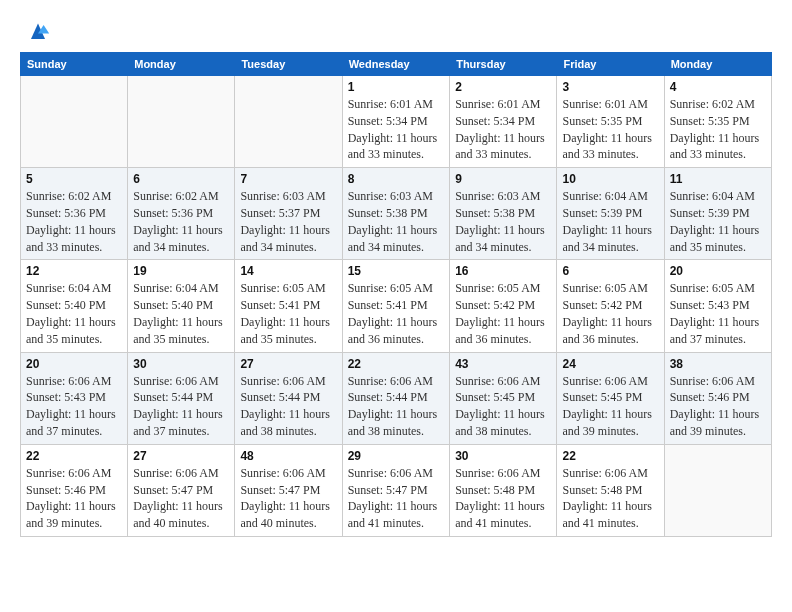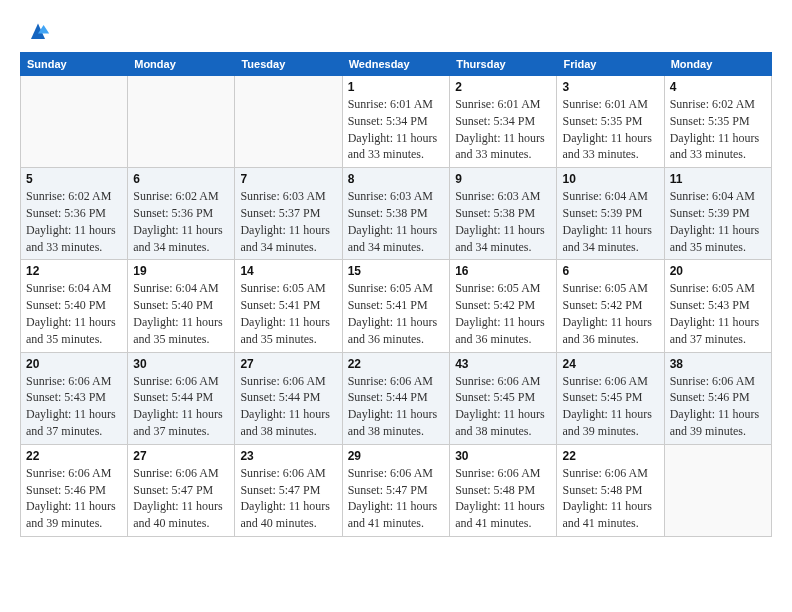--- a/index.html
+++ b/index.html
@@ -240,21 +240,21 @@
         <tr>
           <td>
             <div class="day-number">22</div>
             <div class="day-info">Sunrise: 6:06 AM<br>Sunset: 5:46 PM<br>Daylight: 11 hours and 39 minutes.</div>
           </td>
           <td>
             <div class="day-number">27</div>
             <div class="day-info">Sunrise: 6:06 AM<br>Sunset: 5:47 PM<br>Daylight: 11 hours and 40 minutes.</div>
           </td>
           <td>
-            <div class="day-number">23</div>
+            <div class="day-number">48</div>
             <div class="day-info">Sunrise: 6:06 AM<br>Sunset: 5:47 PM<br>Daylight: 11 hours and 40 minutes.</div>
           </td>
           <td>
             <div class="day-number">29</div>
             <div class="day-info">Sunrise: 6:06 AM<br>Sunset: 5:47 PM<br>Daylight: 11 hours and 41 minutes.</div>
           </td>
           <td>
             <div class="day-number">30</div>
             <div class="day-info">Sunrise: 6:06 AM<br>Sunset: 5:48 PM<br>Daylight: 11 hours and 41 minutes.</div>
           </td>

